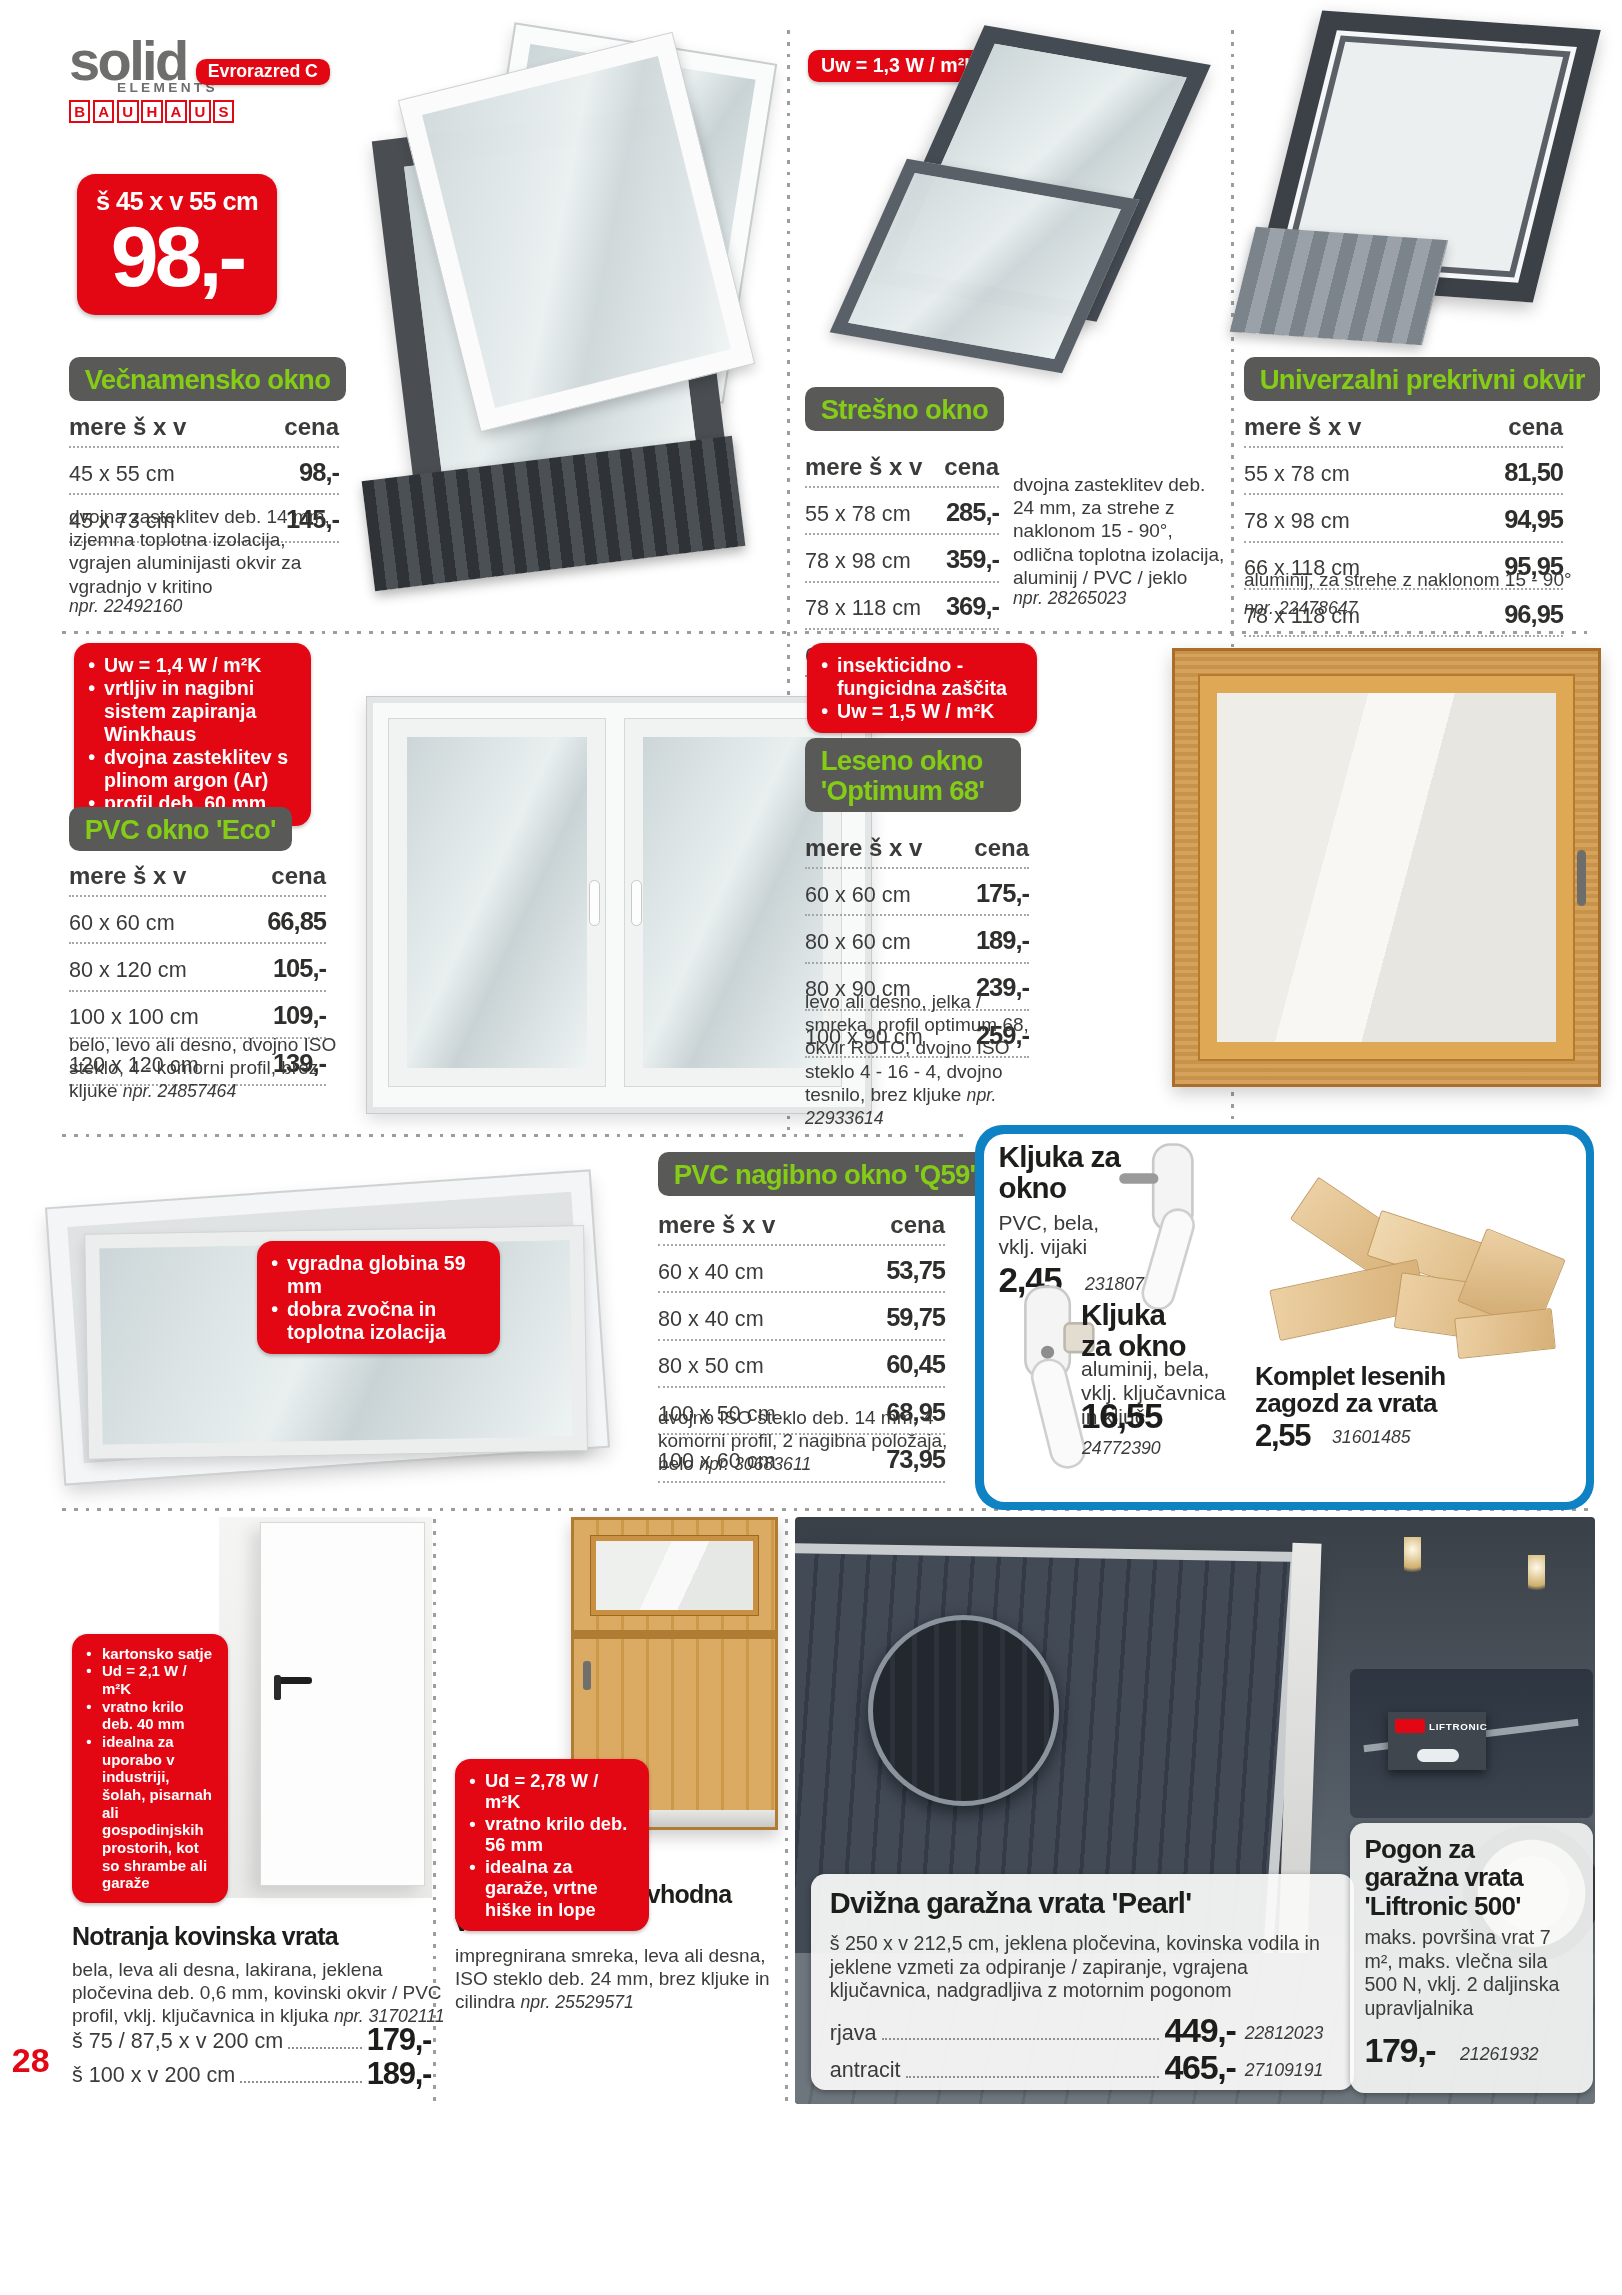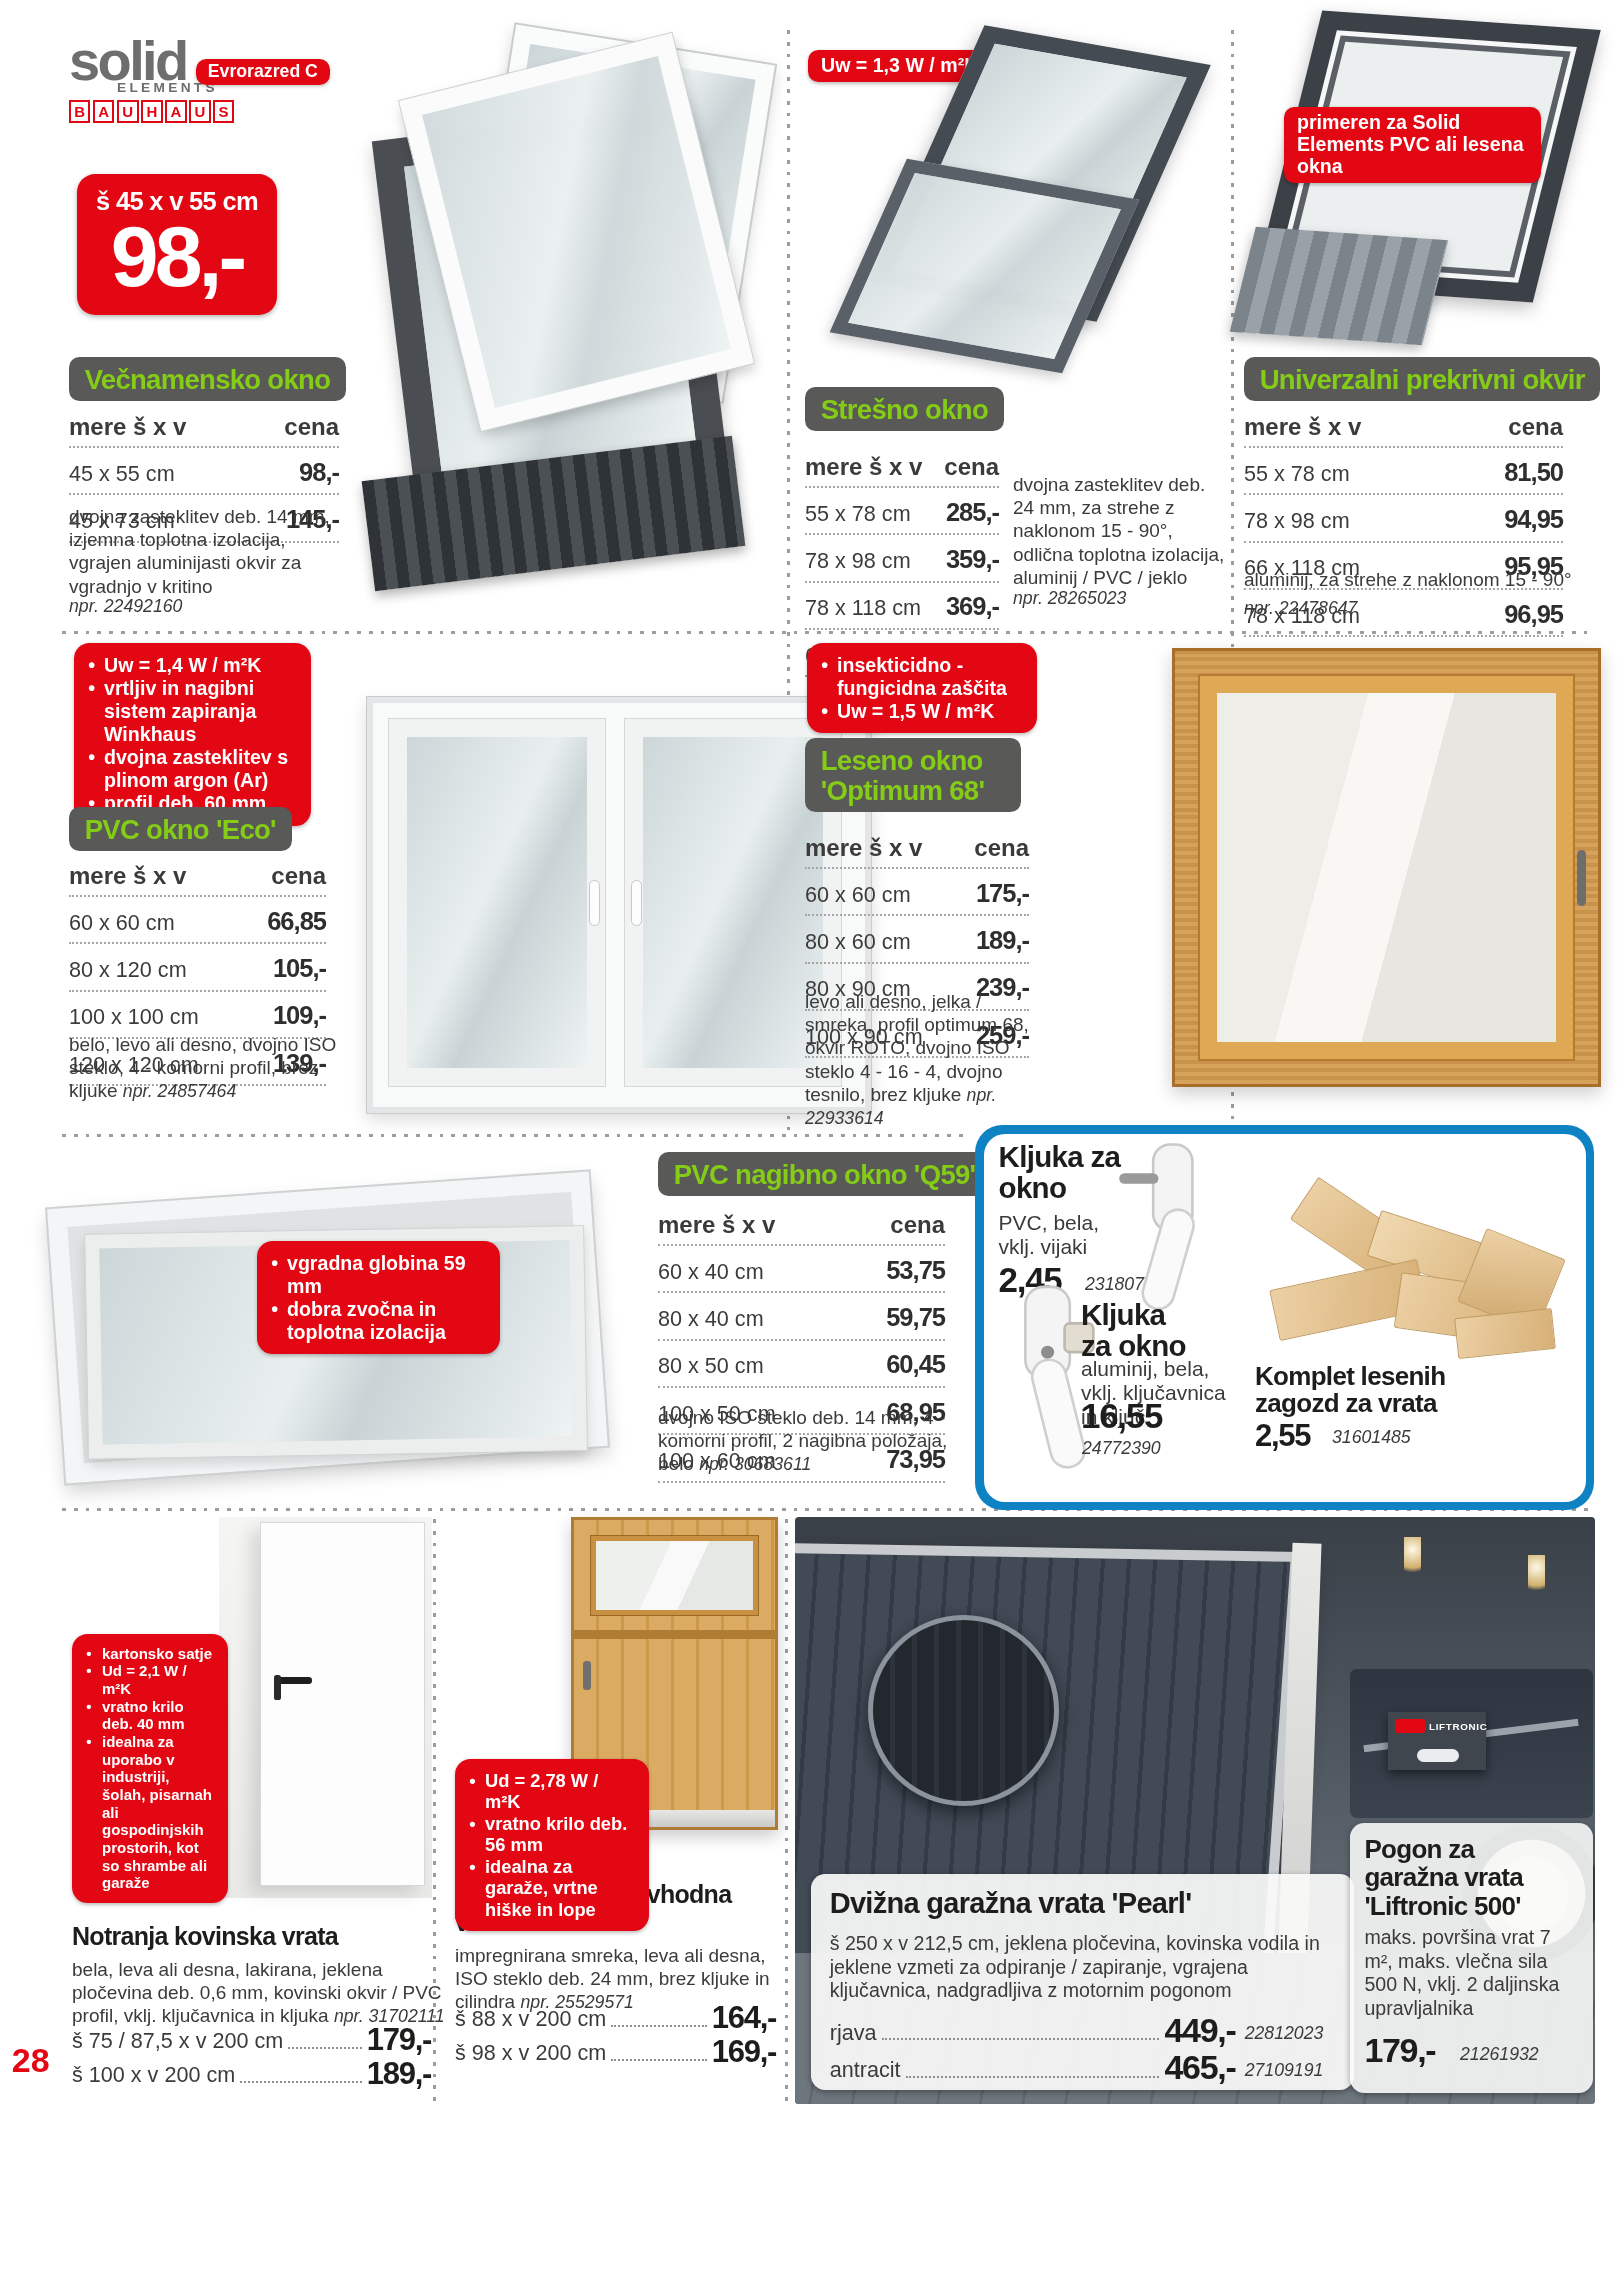--- a/index.html
+++ b/index.html
@@ -166,21 +166,20 @@
   </div>
   <p class="desc" style="left:1013px;top:473px;width:216px"><span>dvojna zasteklitev deb. 24 mm, za strehe z naklonom 15 - 90°, odlična toplotna izolacija, aluminij / PVC / jeklo</span></p>
   <p class="desc" style="left:1013px;top:586px"><span class="sku">npr. 28265023</span></p>
 
   <div class="img-wrap" style="left:1244px;top:16.4px;width:357px;height:331px">
     <div class="abs" style="left:46px;top:0;width:275px;height:281px;border:19.6px solid #3c4147;background:#f6f7f8;transform:rotate(14deg) skewY(-10deg);box-shadow:0 6.5px 17px rgba(0,0,0,.25)">
       <div class="abs" style="left:5.2px;top:5.2px;right:5.2px;bottom:5.2px;border:6.5px solid #5a6066;background:#eceff0"></div>
     </div>
     <div class="abs" style="left:0;top:216px;width:190px;height:108px;transform:rotate(14deg) skewY(-10deg);background:repeating-linear-gradient(90deg,#7c848b 0 14.4px,#9aa1a8 14.4px 29px);box-shadow:0 5.2px 11.8px rgba(0,0,0,.25)"></div>
   </div>
-  <div class="badge" style="left:1284px;top:107px;width:257px;z-index:3">primeren za Solid Elements PVC ali lesena okna</div>
   <div class="abs" style="left:1244px;top:357px">
     <span class="sec-header">Univerzalni prekrivni okvir</span>
   </div>
   <div class="tbl" style="left:1244px;top:405px;width:319px">
     <div class="thead">
       <span>mere š x v</span>
       <span>cena</span>
     </div>
     <div class="trow">
         <span>55 x 78 cm</span>
@@ -431,32 +430,20 @@
       <li>Ud = 2,78 W / m²K</li>
       <li>vratno krilo deb. 56 mm</li>
       <li>idealna za garaže, vrtne hiške in lope</li>
     </ul>
   </div>
   <div class="prod-title" style="left:455px;top:1881px;width:308px">Lesena stranska vhodna vrata</div>
   <p class="desc" style="left:455px;top:1944px;width:324px">
     <span>impregnirana smreka, leva ali desna, ISO steklo deb. 24 mm, brez kljuke in cilindra</span>
     <span class="sku">npr. 25529571</span>
   </p>
-  <div class="abs" style="left:455px;top:2004px;width:321px">
-    <div class="leader-row">
-      <span>š 88 x v 200 cm</span>
-      <span class="leader"></span>
-      <span class="lr-price">164,-</span>
-    </div>
-    <div class="leader-row">
-      <span>š 98 x v 200 cm</span>
-      <span class="leader"></span>
-      <span class="lr-price">169,-</span>
-    </div>
-  </div>
 
   <div class="garage" style="left:795px;top:1517px;width:800px;height:587px">
     <div class="abs" style="left:609px;top:19.6px;width:17px;height:42px;background:radial-gradient(circle at 50% 30%,#fff9e8,#cfae6a 60%,transparent 75%);filter:blur(0.7px)"></div>
     <div class="abs" style="left:733px;top:38px;width:17px;height:42px;background:radial-gradient(circle at 50% 30%,#fff9e8,#cfae6a 60%,transparent 75%);filter:blur(0.7px)"></div>
     <div class="abs" style="left:-26px;top:30px;width:517px;height:424px;transform:rotate(4deg) skewY(-3deg);border:10.5px solid #c9ccce;background:repeating-linear-gradient(90deg,#424a56 0 22px,#343b47 22px 26px);box-shadow:10.5px 11.8px 26px rgba(0,0,0,.45)"></div>
     <div class="abs" style="left:490px;top:26px;width:29px;height:432px;background:linear-gradient(#e9e9e8,#cfcfce);transform:rotate(2deg)"></div>
     <div class="abs" style="left:0;bottom:0;width:100%;height:151px;background:repeating-linear-gradient(100deg,#6d757d 0 39px,#616971 39px 42px),linear-gradient(#6d757d,#596168)"></div>
     <div class="abs" style="left:73px;top:98px;width:191px;height:191px;border-radius:50%;border:5.2px solid #8b949c;background:repeating-linear-gradient(90deg,#23272e 0 17px,#2e333b 17px 22px);box-shadow:0 6.5px 18.3px rgba(0,0,0,.5)"></div>
 
     <div class="abs" style="left:555px;top:152px;width:243px;height:149px;background:linear-gradient(#2c3540,#3a434e);border-radius:6.5px;overflow:hidden">

